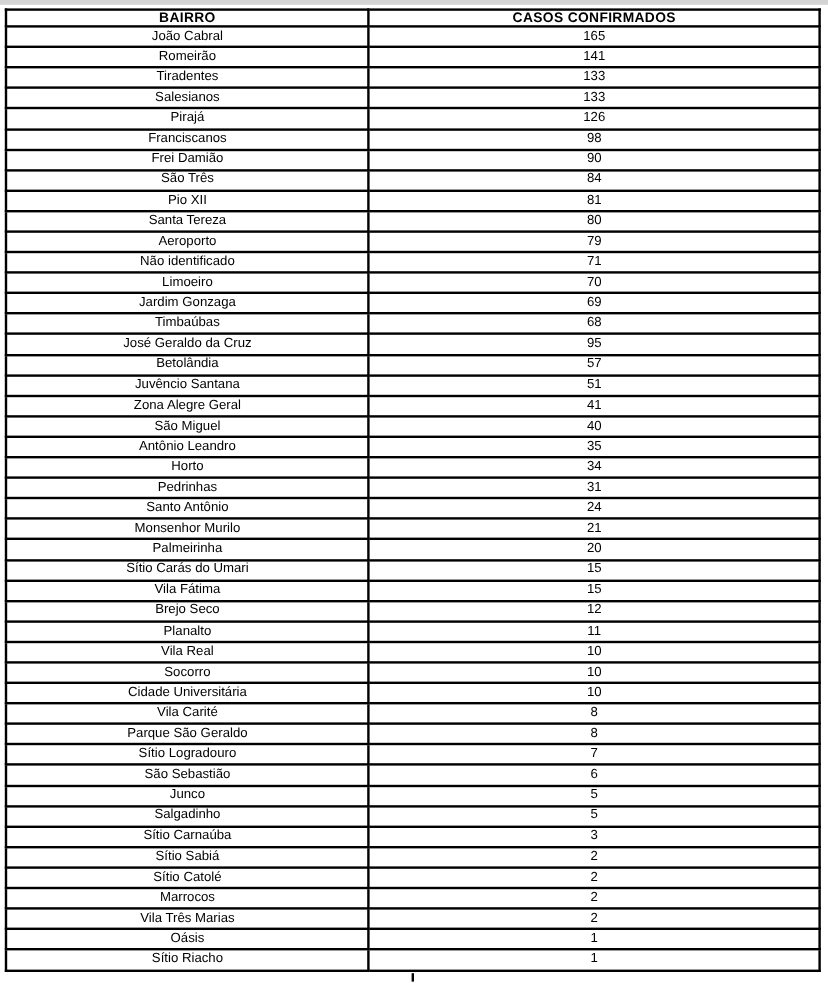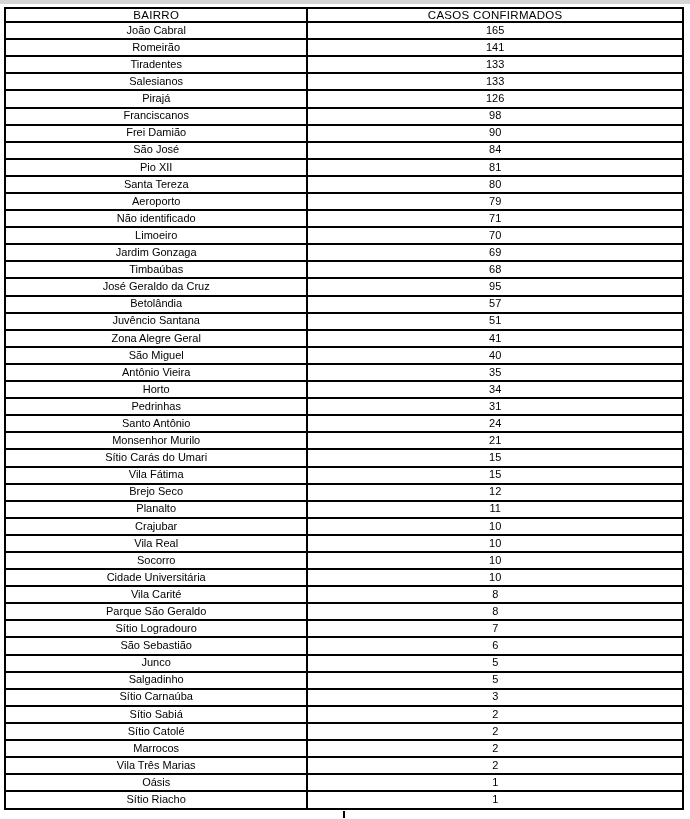--- a/index.html
+++ b/index.html
@@ -34,21 +34,21 @@
     padding: 0;
     text-align: center;
     vertical-align: middle;
     font-size: 11px;
     line-height: 1.05;
     color: #000000;
     white-space: nowrap;
     overflow: hidden;
   }
   table.cases th {
-    font-weight: normal;
+    font-weight: bold;
     font-size: 11.5px;
     letter-spacing: 0.3px;
   }
   .caret {
     position: absolute;
     left: 343px; top: 811px;
     width: 1.5px; height: 7px;
     background: #000000;
   }
 </style>
@@ -93,21 +93,21 @@
         </tr>
         <tr>
           <td>Franciscanos</td>
           <td>98</td>
         </tr>
         <tr>
           <td>Frei Damião</td>
           <td>90</td>
         </tr>
         <tr>
-          <td>São José</td>
+          <td>São Três</td>
           <td>84</td>
         </tr>
         <tr>
           <td>Pio XII</td>
           <td>81</td>
         </tr>
         <tr>
           <td>Santa Tereza</td>
           <td>80</td>
         </tr>
@@ -145,60 +145,60 @@
         </tr>
         <tr>
           <td>Zona Alegre Geral</td>
           <td>41</td>
         </tr>
         <tr>
           <td>São Miguel</td>
           <td>40</td>
         </tr>
         <tr>
-          <td>Antônio Vieira</td>
+          <td>Antônio Leandro</td>
           <td>35</td>
         </tr>
         <tr>
           <td>Horto</td>
           <td>34</td>
         </tr>
         <tr>
           <td>Pedrinhas</td>
           <td>31</td>
         </tr>
         <tr>
           <td>Santo Antônio</td>
           <td>24</td>
         </tr>
         <tr>
           <td>Monsenhor Murilo</td>
           <td>21</td>
         </tr>
         <tr>
+          <td>Palmeirinha</td>
+          <td>20</td>
+        </tr>
+        <tr>
           <td>Sítio Carás do Umari</td>
           <td>15</td>
         </tr>
         <tr>
           <td>Vila Fátima</td>
           <td>15</td>
         </tr>
         <tr>
           <td>Brejo Seco</td>
           <td>12</td>
         </tr>
         <tr>
           <td>Planalto</td>
           <td>11</td>
         </tr>
         <tr>
-          <td>Crajubar</td>
-          <td>10</td>
-        </tr>
-        <tr>
           <td>Vila Real</td>
           <td>10</td>
         </tr>
         <tr>
           <td>Socorro</td>
           <td>10</td>
         </tr>
         <tr>
           <td>Cidade Universitária</td>
           <td>10</td>

